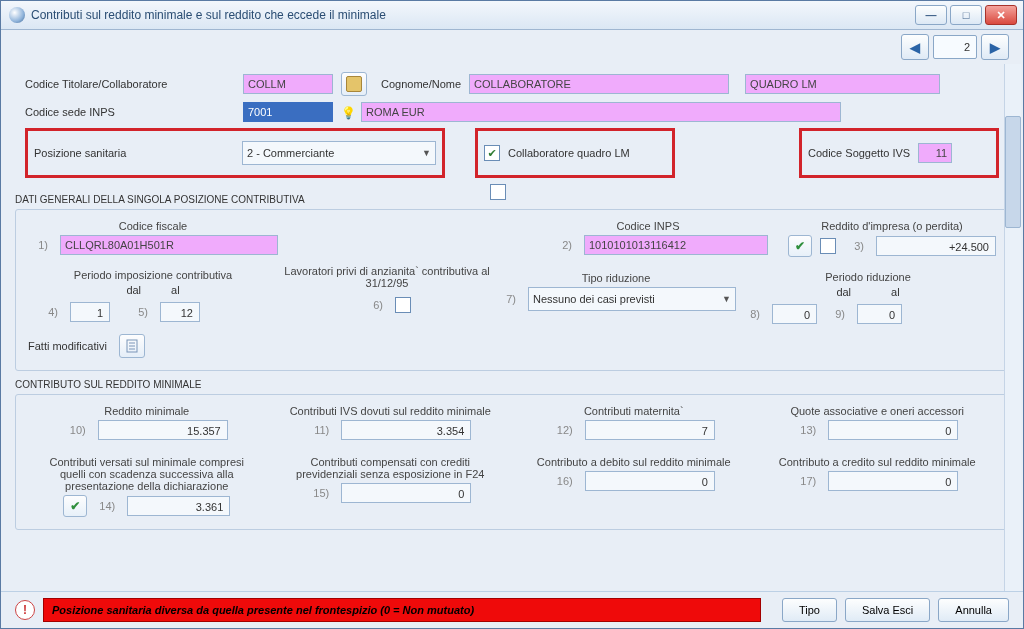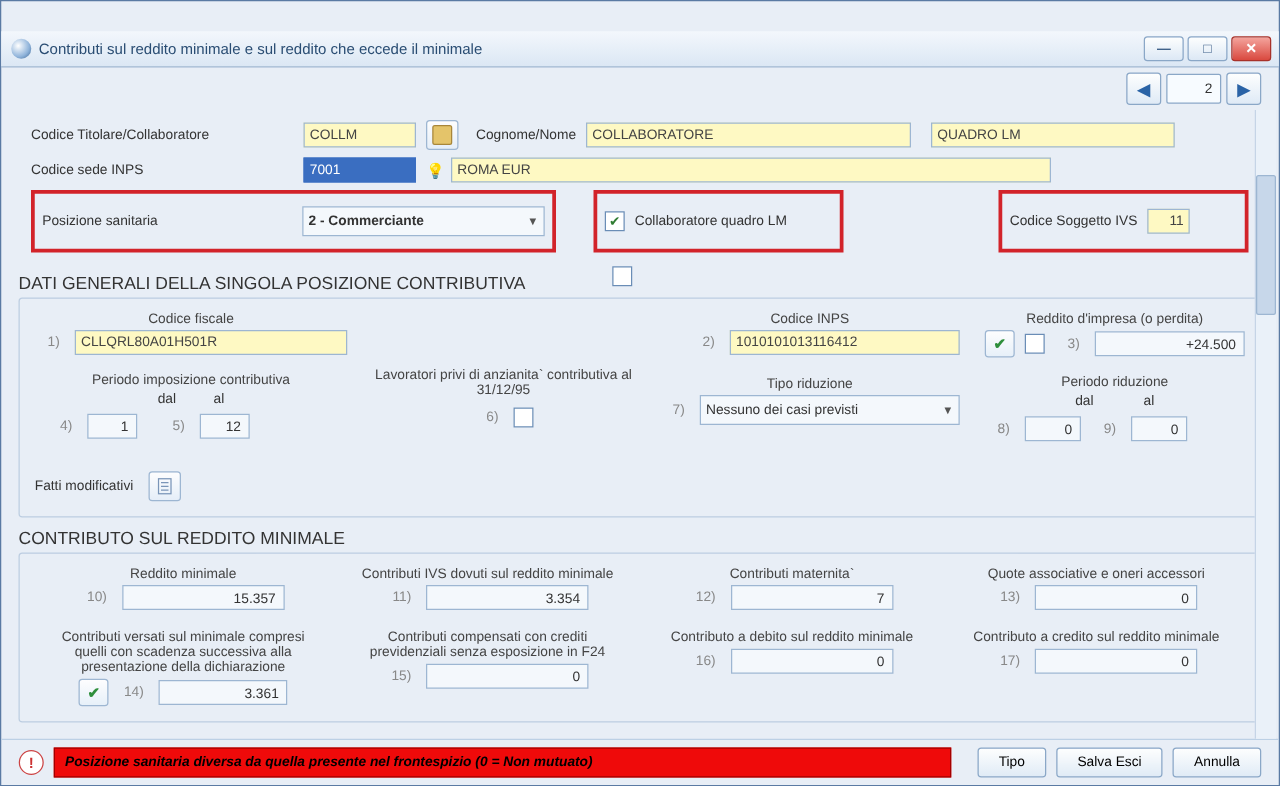--- a/index.html
+++ b/index.html
@@ -1,39 +1,39 @@
 <!DOCTYPE html>
 <html><head>
 <meta charset="utf-8">
 <style>
 html,body{margin:0;padding:0;font-family:"Segoe UI",Tahoma,sans-serif;font-size:11px;color:#333;background:#e8eef6;}
 .window{width:1024px;height:629px;box-sizing:border-box;background:#e8eef6;display:flex;flex-direction:column;border:1px solid #5a7aa3;}
-.titlebar{height:28px;background:linear-gradient(#f3f7fc,#dbe7f4);display:flex;align-items:center;padding:0 2px;border-bottom:1px solid #9fb6d1;margin-top:24px;}
+.titlebar{height:28px;background:linear-gradient(#f3f7fc,#dbe7f4);display:flex;align-items:center;padding:0 2px;border-bottom:1px solid #9fb6d1;}
 .titlebar .app-icon{width:16px;height:16px;border-radius:50%;background:radial-gradient(circle at 35% 35%,#fff,#8fb3da 60%,#36608f);margin:0 6px;}
 .titlebar .title{flex:1;color:#2a4d73;font-size:12px;}
 .win-btns{display:flex;gap:3px;margin-right:4px;}
 .win-btn{width:30px;height:18px;border-radius:3px;border:1px solid #8aa7c7;background:linear-gradient(#fdfefe,#dce8f5);display:flex;align-items:center;justify-content:center;font-size:11px;color:#40628a;font-weight:bold;line-height:1;}
 .win-btn.close{background:linear-gradient(#f4a49d,#d9493f);color:#fff;border-color:#a8322a;}
 .pager{height:34px;display:flex;align-items:center;justify-content:flex-end;padding:0 14px;gap:4px;}
 .navbtn{width:26px;height:24px;border:1px solid #8aa7c7;border-radius:3px;background:linear-gradient(#fdfefe,#dfeaf6);display:flex;align-items:center;justify-content:center;color:#2a63a6;font-weight:bold;font-size:13px;}
 .pagefield{width:30px;height:22px;border:1px solid #8aa7c7;background:#f7fbff;text-align:right;padding:0 6px;line-height:22px;border-radius:2px;}
 .content{flex:1;overflow:auto;padding:0 14px 6px 14px;position:relative;}
 .scrollgutter{position:absolute;right:2px;top:0;bottom:0;width:16px;background:#eaf1f9;border-left:1px solid #c5d4e6;}
 .scrollthumb{position:absolute;right:2px;top:52px;width:14px;height:110px;background:#c7d7ea;border:1px solid #9db6d2;border-radius:2px;}
 .row{display:flex;align-items:center;gap:8px;margin-bottom:6px;}
 .lbl{color:#333;}
-.input{height:20px;border:1px solid #9db6d2;background:#fef9c3;padding:0 4px;box-sizing:border-box;font:inherit;color:#444;}
+.input{height:20px;border:1px solid #9db6d2;background:#f0abfc;padding:0 4px;box-sizing:border-box;font:inherit;color:#444;}
 .input.sel{background:#3a6ec1;color:#fff;border-color:#3a6ec1;}
 .iconbtn{width:24px;height:22px;border:1px solid #9db6d2;border-radius:3px;background:linear-gradient(#fdfdfe,#e5eef8);display:flex;align-items:center;justify-content:center;}
 .tinyicon{width:14px;height:14px;background:#e4c46a;border:1px solid #a8863a;border-radius:2px;}
 .dropdown{height:22px;border:1px solid #9db6d2;background:#f4f8fc;display:flex;align-items:center;padding:0 4px;position:relative;}
 .dropdown .caret{margin-left:auto;color:#555;font-size:9px;}
 .redbox{border:3px solid #d2232a;padding:4px 6px;display:flex;align-items:center;gap:8px;height:50px;box-sizing:border-box;}
 .checkbox{width:14px;height:14px;border:1px solid #6a8db6;background:#fff;display:inline-flex;align-items:center;justify-content:center;font-size:11px;color:#2f7c32;}
-.section-title{color:#333;margin:8px 0 4px 0;font-size:14px;}
+.section-title{color:#333;margin:8px 0 4px 0;font-size:10px;}
 .group{border:1px solid #bccde1;border-radius:3px;padding:10px 12px 6px 12px;margin-bottom:8px;background:#e8eef6;}
 .hdr-center{text-align:center;color:#444;margin-bottom:3px;}
 .num-label{color:#888;margin-right:4px;display:inline-block;min-width:20px;text-align:right;}
 .val{height:20px;border:1px solid #9db6d2;background:#f4f8fc;text-align:right;padding:0 6px;box-sizing:border-box;line-height:20px;display:inline-block;}
 .greenchk{width:22px;height:20px;border:1px solid #9db6d2;border-radius:3px;background:linear-gradient(#fdfdfe,#e7f0f9);display:inline-flex;align-items:center;justify-content:center;color:#2f8f3c;font-weight:bold;font-size:12px;}
 .cols4{display:flex;gap:6px;}
 .col{flex:1;display:flex;flex-direction:column;align-items:center;}
 .footer{height:36px;border-top:1px solid #bcd0e5;display:flex;align-items:center;padding:0 14px;gap:8px;}
 .errbox{background:#ef0a0a;color:#000;font-style:italic;font-weight:bold;height:22px;display:flex;align-items:center;padding:0 8px;flex:0 0 700px;border:1px solid #a20000;font-size:11px;}
 .erricon{width:18px;height:18px;border-radius:50%;background:#fff;border:1px solid #c44;display:flex;align-items:center;justify-content:center;color:#c33;font-weight:bold;font-size:12px;}
@@ -82,21 +82,21 @@
       <div class="row">
         <span class="lbl" style="width:210px;">Codice sede INPS</span>
         <input class="input sel" style="width: 90px;" value="7001">
         <span class="hint-icon">💡</span>
         <input class="input" style="flex: 0 0 480px;" value="ROMA EUR">
       </div>
 
       <div class="row" style="gap:30px;align-items:stretch;">
         <div class="redbox" style="flex:0 0 420px;">
           <span class="lbl" style="width:200px;">Posizione sanitaria</span>
-          <div class="dropdown" style="flex:1;font-weight:bold;">
+          <div class="dropdown" style="flex:1;">
             <span>2 - Commerciante</span>
             <span class="caret">▼</span>
           </div>
         </div>
         <div class="redbox" style="flex:0 0 200px;justify-content:flex-start;">
           <span class="checkbox">✔</span>
           <span class="lbl">Collaboratore quadro LM</span>
         </div>
         <div class="redbox" style="flex:0 0 200px;margin-left:auto;">
           <span class="lbl">Codice Soggetto IVS</span>
@@ -128,21 +128,21 @@
           <div class="hdr-center">Reddito d'impresa (o perdita)</div>
           <div class="row">
             <span class="greenchk">✔</span>
             <span class="checkbox"></span>
             <span class="num-label">3)</span>
             <span class="val" style="flex:1;">+24.500</span>
           </div>
         </div>
       </div>
 
-      <div style="display:flex;gap:20px;margin-top:2px;">
+      <div style="display:flex;gap:4px;margin-top:2px;">
         <div style="flex:0 0 250px;">
           <div class="hdr-center" style="margin-top:4px;">Periodo imposizione contributiva</div>
           <div class="row" style="justify-content:center;gap:30px;">
             <span class="lbl">dal</span>
             <span class="lbl">al</span>
           </div>
           <div class="row">
             <span class="num-label" style="min-width:30px;">4)</span>
             <span class="val" style="width:40px;">1</span>
             <span class="num-label" style="min-width:30px;">5)</span>
@@ -177,21 +177,21 @@
             <span class="val" style="width:45px;">0</span>
             <span class="num-label">9)</span>
             <span class="val" style="width:45px;">0</span>
           </div>
         </div>
       </div>
 
       <div style="position:relative;height:0;">
         <span class="checkbox" style="position:absolute;left:462px;top:-146px;"></span>
       </div>
-      <div class="row" style="margin-top:18px;gap:12px;">
+      <div class="row" style="margin-top:4px;gap:12px;">
         <span class="lbl">Fatti modificativi</span>
         <div class="iconbtn">
           <svg width="12" height="14">
               <rect x="1" y="1" width="10" height="12" fill="none" stroke="#7a95b8"></rect>
               <line x1="3" y1="4" x2="9" y2="4" stroke="#7a95b8"></line>
               <line x1="3" y1="7" x2="9" y2="7" stroke="#7a95b8"></line>
               <line x1="3" y1="10" x2="9" y2="10" stroke="#7a95b8"></line>
             </svg>
         </div>
       </div>

